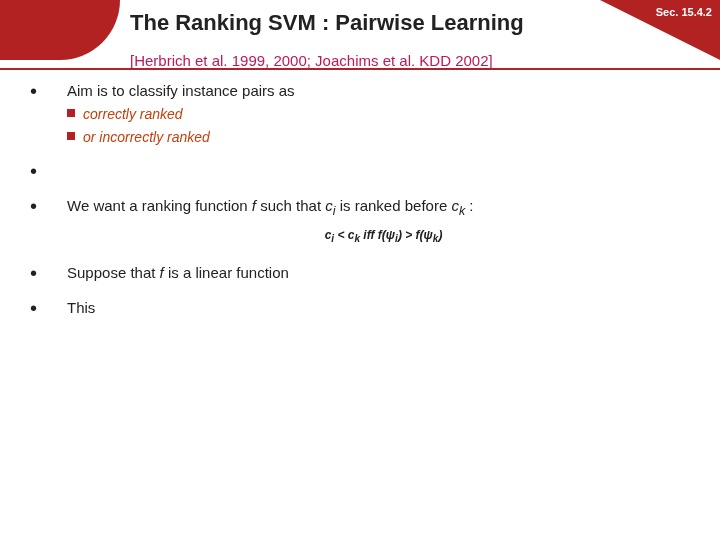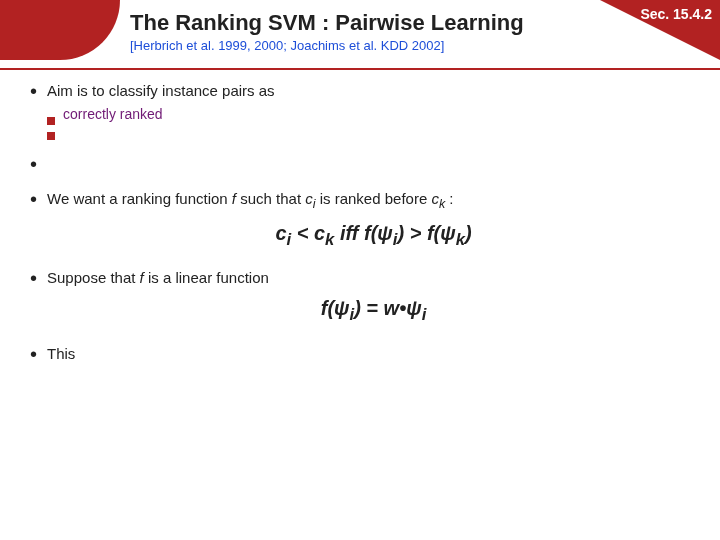--- a/index.html
+++ b/index.html
@@ -38,21 +38,21 @@
       height: 60px;
       background: #b22222;
       border-bottom-right-radius: 80px;
     }
 
     .section-number {
       position: absolute;
       top: 6px;
       right: 8px;
       color: #ffffff;
-      font-size: 14px;
+      font-size: 11px;
       font-weight: bold;
       z-index: 10;
       padding-left: 7px;
     }
 
     .header {
       position: absolute;
       top: 0;
       left: 0;
       right: 0;
@@ -67,23 +67,23 @@
     }
 
     .main-title {
       font-size: 22px;
       font-weight: bold;
       color: #222222;
       line-height: 1.2;
     }
 
     .subtitle {
-      font-size: 13px;
-      color: #1d4ed8;
-      margin-top: 2px;
+      font-size: 15px;
+      color: #be185d;
+      margin-top: 16px;
     }
 
     .divider {
       position: absolute;
       top: 68px;
       left: 0;
       right: 0;
       height: 2px;
       background: #b22222;
     }
@@ -108,49 +108,51 @@
     .bullet-dot {
       color: #222222;
       font-size: 20px;
       margin-right: 10px;
       margin-top: -3px;
       flex-shrink: 0;
     }
 
     .bullet-text {
       flex: 1;
+      margin-left: 20px;
     }
 
     .sub-bullets {
       margin-top: 4px;
       margin-left: 0px;
     }
 
     .sub-bullet-item {
       display: flex;
-      align-items: flex-end;
+      align-items: flex-start;
       margin-bottom: 3px;
       font-size: 14px;
-      color: #701a75;
+      color: #c2410c;
       line-height: 1.4;
+      font-style: italic;
     }
 
     .sub-bullet-square {
       width: 8px;
       height: 8px;
       background: #b22222;
       margin-right: 8px;
       margin-top: 4px;
       flex-shrink: 0;
     }
 
     .formula-line {
       text-align: center;
       font-style: italic;
-      font-size: 20px;
+      font-size: 12px;
       color: #222222;
       margin: 6px 0;
       font-weight: bold;
     }
 
     .formula-line span {
       font-style: italic;
     }
 
     .italic {
@@ -181,20 +183,21 @@
     <span class="bullet-dot">•</span>
     <div class="bullet-text">
       <span>Aim is to classify instance pairs as</span>
       <div class="sub-bullets">
         <div class="sub-bullet-item">
           <div class="sub-bullet-square"></div>
           <span>correctly ranked</span>
         </div>
         <div class="sub-bullet-item">
           <div class="sub-bullet-square"></div>
+          <span>or incorrectly ranked</span>
         </div>
       </div>
     </div>
   </div>
 
   <div class="bullet-item">
     <span class="bullet-dot">•</span>
   </div>
 
   <div class="bullet-item">
@@ -204,23 +207,20 @@
       <div class="formula-line">
         <span><i>c<sub>i</sub></i> &lt; <i>c<sub>k</sub></i> iff <i>f</i>(ψ<sub>i</sub>) &gt; <i>f</i>(ψ<sub>k</sub>)</span>
       </div>
     </div>
   </div>
 
   <div class="bullet-item">
     <span class="bullet-dot">•</span>
     <div class="bullet-text">
       Suppose that <span class="italic">f</span> is a linear function
-      <div class="formula-line">
-        <span><i>f</i>(ψ<sub>i</sub>) = <b>w</b>•ψ<sub>i</sub></span>
-      </div>
     </div>
   </div>
 
   <div class="bullet-item">
     <span class="bullet-dot">•</span>
     <div class="bullet-text">
       <span>This</span>
     </div>
   </div>
 

